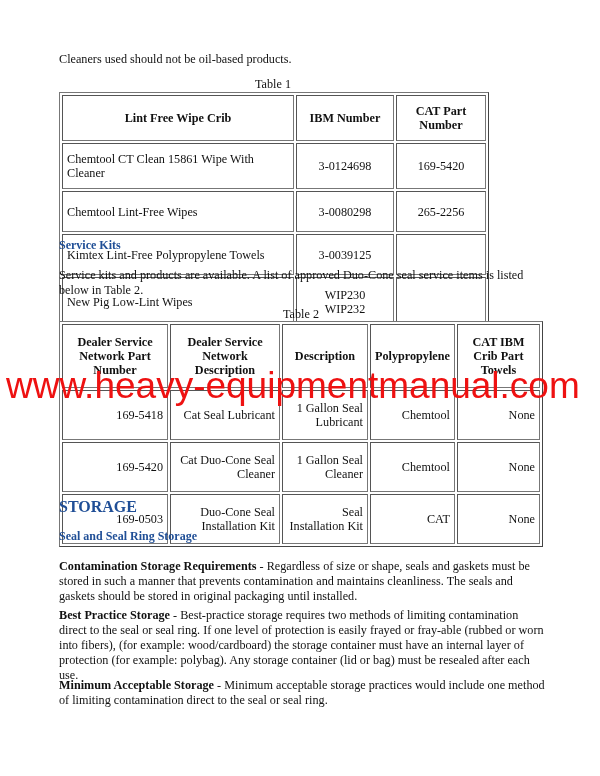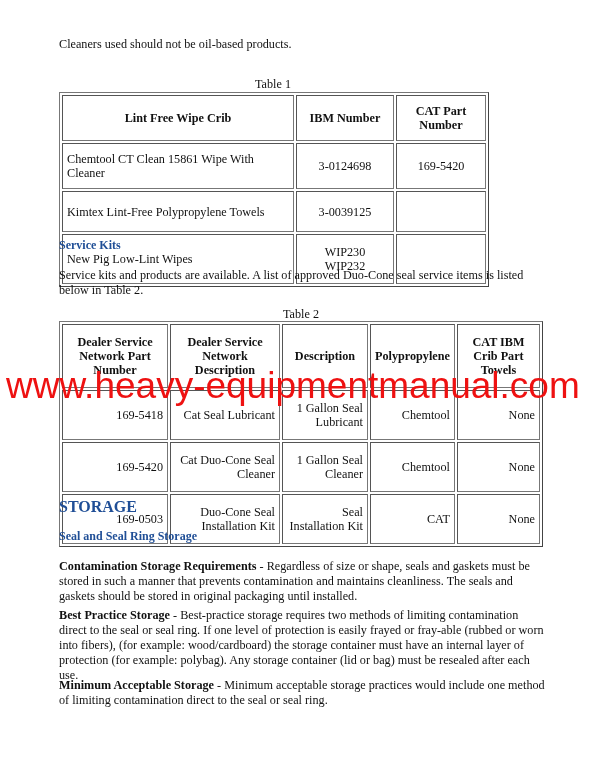--- a/index.html
+++ b/index.html
@@ -3,21 +3,21 @@
 <meta charset="utf-8">
 <style>
   html, body { margin: 0; padding: 0; background: #ffffff; }
   body {
     width: 600px; height: 776px; position: relative; overflow: hidden;
     font-family: "Liberation Serif", "DejaVu Serif", serif;
     color: #111; font-size: 12.2px;
   }
   .page { position: absolute; left: 59px; top: 0; width: 486px; }
   p { margin: 0; line-height: 15px; }
-  .intro { position: absolute; top: 37px; left: 0; }
+  .intro { position: absolute; top: 52px; left: 0; }
   .caption { text-align: center; line-height: 14px; }
   table.grid {
     border-collapse: separate; border-spacing: 2px;
     border: 1px solid #777; border-right-color: #444; border-bottom-color: #444;
     background: #fff;
   }
   table.grid td, table.grid th {
     border: 1px solid #777; border-top-color: #555; border-left-color: #555;
     padding: 8px 4px; line-height: 14px; font-size: 12.2px;
   }
@@ -67,20 +67,25 @@
     <tbody>
         <tr>
       <th style="width:222px">Lint Free Wipe Crib</th>
       <th style="width:88px">IBM Number</th>
       <th>CAT Part Number</th>
     </tr>
     <tr>
       <td>Chemtool CT Clean 15861 Wipe With Cleaner</td>
       <td class="c">3-0124698</td>
       <td class="c">169-5420</td>
+    </tr>
+    <tr>
+      <td>Chemtool Lint-Free Wipes</td>
+      <td class="c">3-0080298</td>
+      <td class="c">265-2256</td>
     </tr>
     <tr>
       <td>Kimtex Lint-Free Polypropylene Towels</td>
       <td class="c">3-0039125</td>
       <td class="c"></td>
     </tr>
     <tr class="tall">
       <td>New Pig Low-Lint Wipes</td>
       <td class="c">
         <div>WIP230</div>

